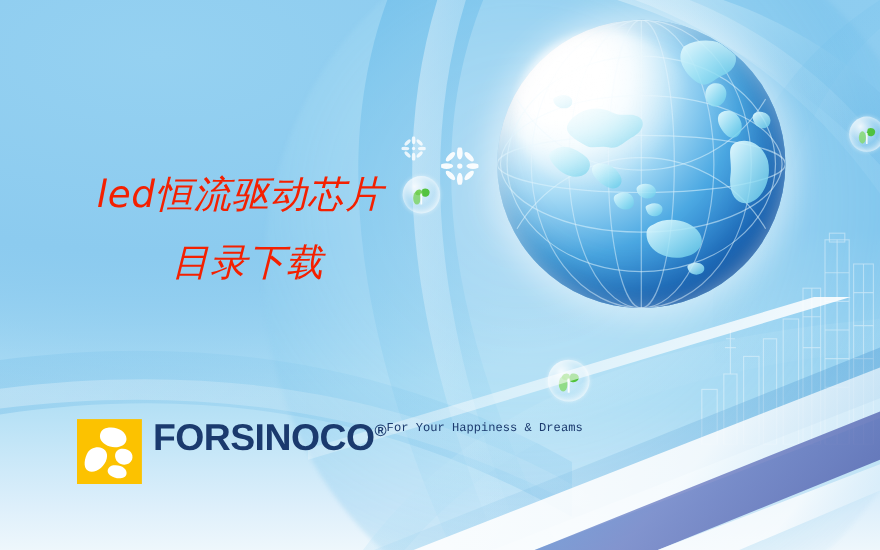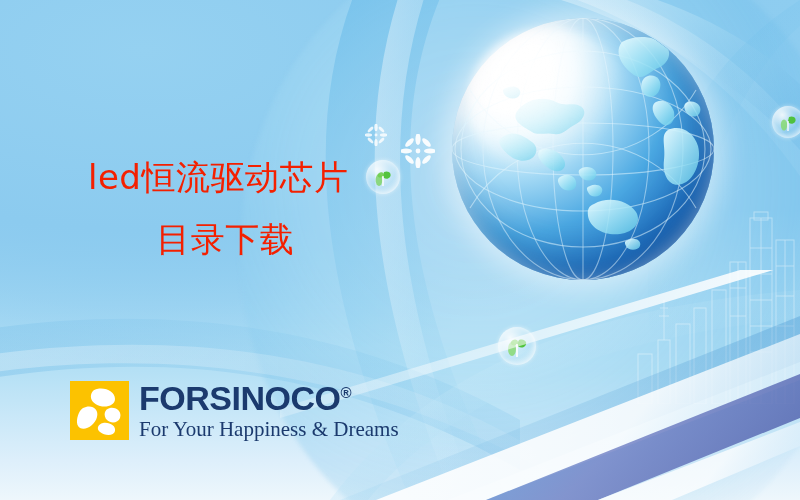--- a/index.html
+++ b/index.html
@@ -109,20 +109,21 @@
   
   .headline {
     position: absolute;
     left: 88px; top: 160px;
     color: #f42000;
     font-family: "DejaVu Sans", "Liberation Sans", sans-serif;
     font-size: 34px;
     line-height: 1.0;
     letter-spacing: 0.5px;
     white-space: nowrap;
+    font-style: italic;
   }
   .headline .l1 { display: block; }
   .headline .l2 {
     display: block;
     margin-top: 28px;
     margin-left: 14px;
     text-align: center;
   }
 
   
@@ -134,42 +135,41 @@
   }
   .logo-mark {
     width: 59px; height: 59px;
     background: #fcc200;
     position: relative;
     flex: 0 0 auto;
   }
   .logo-text {
     margin-left: 10px;
     display: flex;
-    flex-direction: column;
     justify-content: center;
   }
   .wordmark {
     color: #1b3a6e;
     font-family: "Liberation Sans", sans-serif;
     font-weight: bold;
     font-size: 34px;
     letter-spacing: -0.5px;
     line-height: 1;
     white-space: nowrap;
   }
   .wordmark .reg {
     font-size: 15px;
     vertical-align: super;
     font-weight: bold;
     letter-spacing: 0;
   }
   .tagline {
     color: #1b3a6e;
-    font-family: Liberation Serif, serif;
-    font-size: 21px;
+    font-family: Liberation Mono, monospace;
+    font-size: 11px;
     line-height: 1;
     margin-top: 4px;
     white-space: nowrap;
   }
 </style>
 </head>
 <body>
 
 <div class="banner">
 

